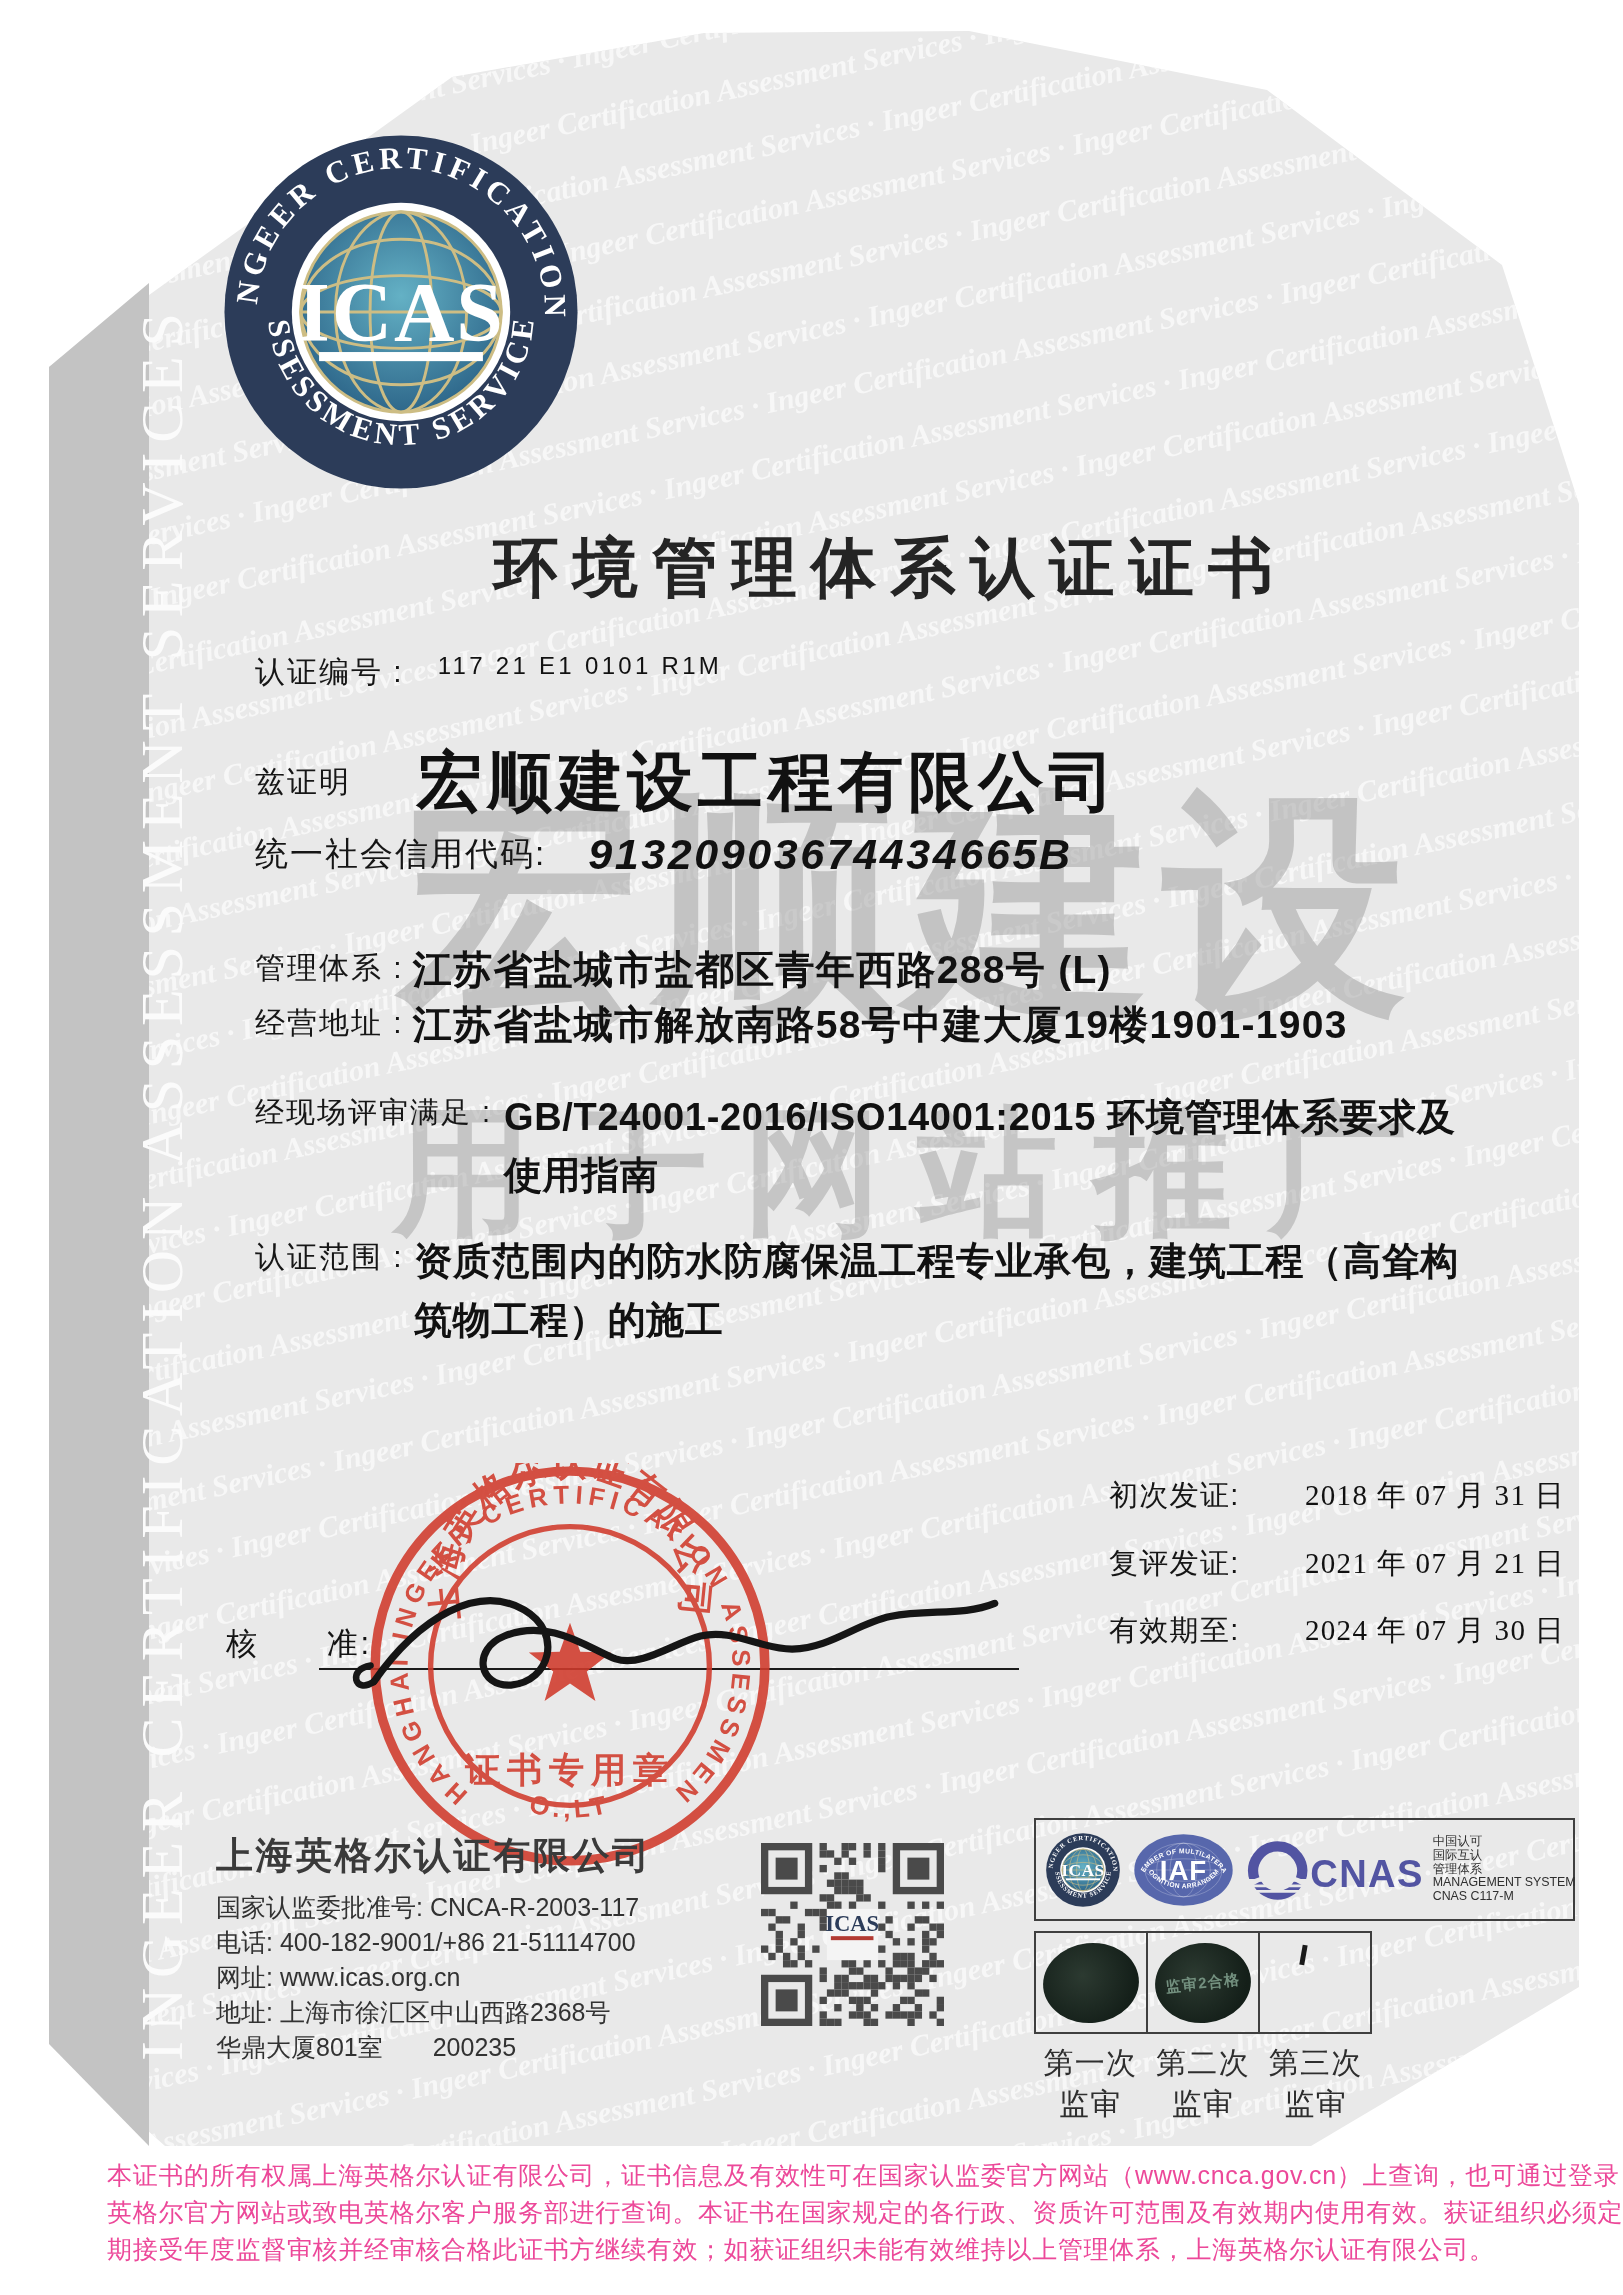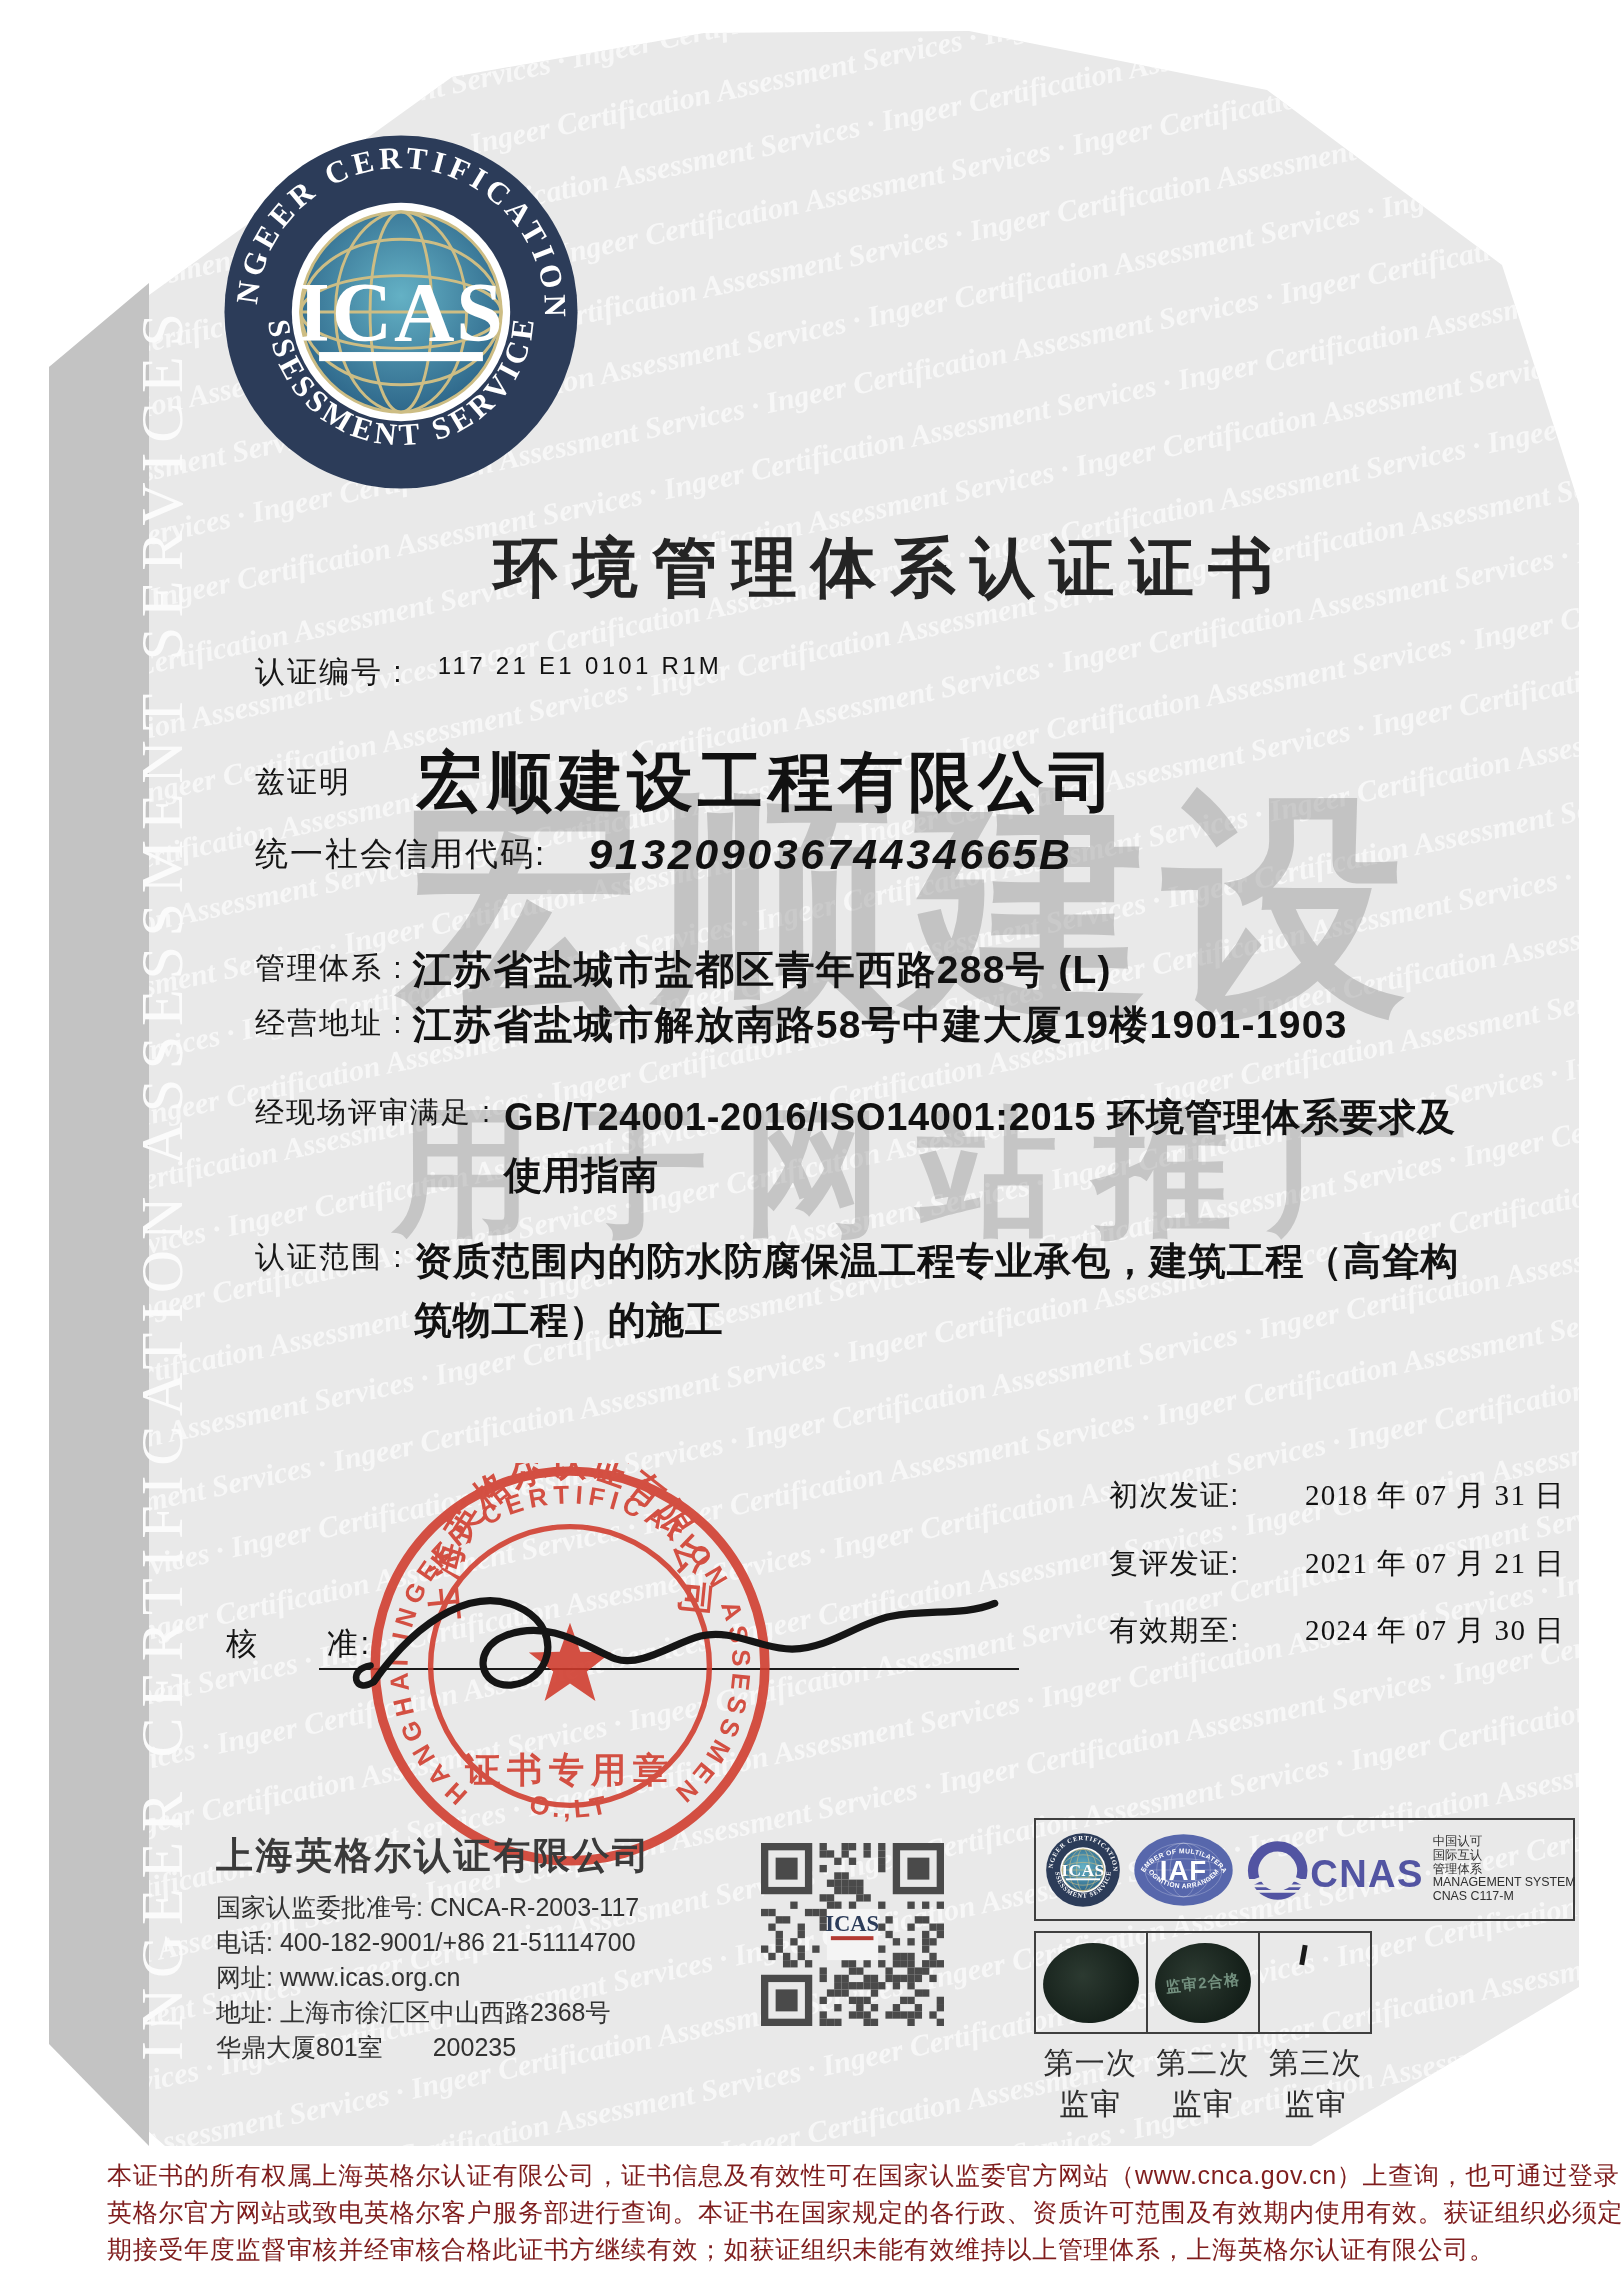--- a/index.html
+++ b/index.html
@@ -97,21 +97,21 @@
         border-radius:50%;transform:rotate(-6deg);
         background:radial-gradient(circle at 42% 40%, #2c3a31, #141f19 72%);
         display:flex;align-items:center;justify-content:center;}
   .oval-text{font-size:15px;font-weight:700;color:#73907f;letter-spacing:1.3px;white-space:nowrap;}
   .tick{position:absolute;left:41px;top:11.8px;width:4.6px;height:19.6px;background:#1a1a1a;
         transform:rotate(10deg);}
   .surv-labels{position:absolute;left:1034px;top:2043px;width:338px;display:flex;}
   .surv-label{flex:1;text-align:center;font-size:30px;letter-spacing:1.3px;color:#2e2e2e;}
 
   .legal{position:absolute;left:107px;top:2157px;width:1440px;font-size:25px;line-height:37px;
-         color:#7f1d1d;letter-spacing:0.7px;white-space:nowrap;}
+         color:#ec4899;letter-spacing:0.7px;white-space:nowrap;}
 </style>
 </head>
 <body>
 
 <div class="page">
 
   <svg width="0" height="0" style="position:absolute">
     <defs>
       <radialGradient id="globeG" cx="50%" cy="42%" r="65%">
         <stop offset="0%" stop-color="#64b1c5"></stop>

